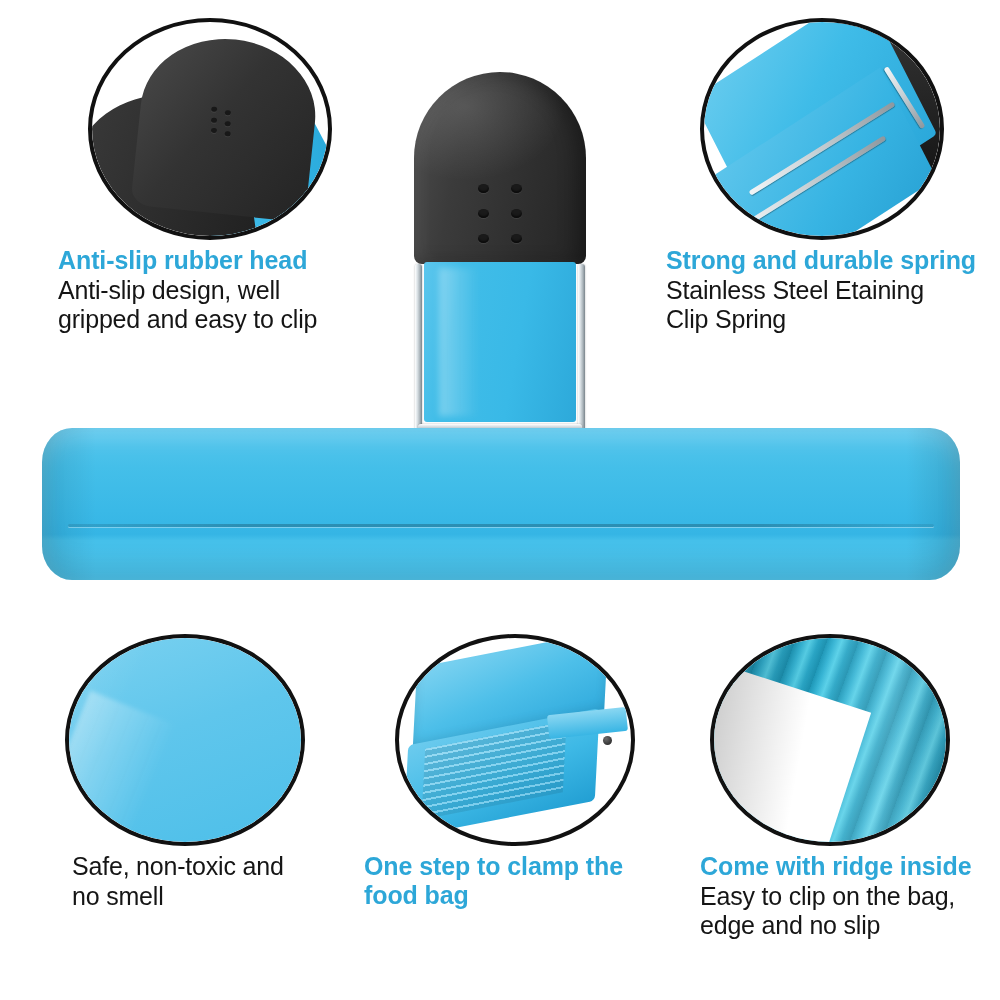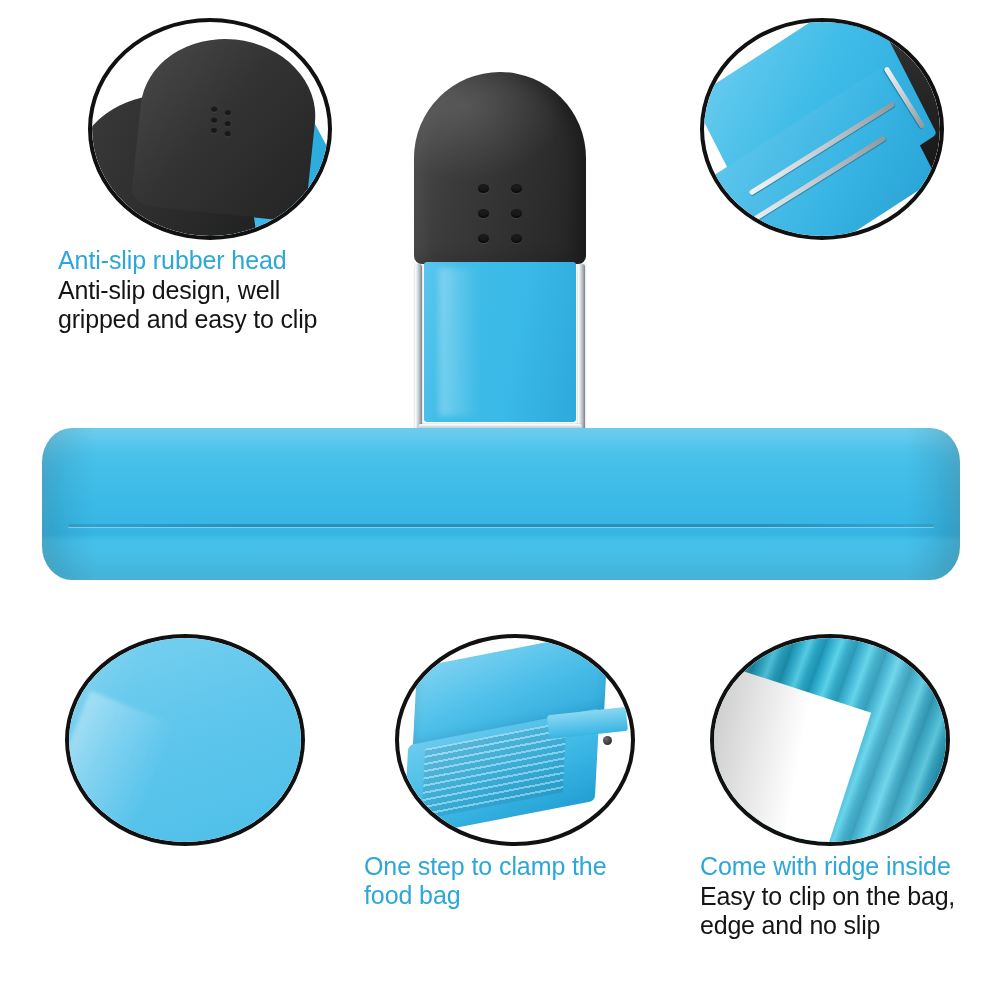--- a/index.html
+++ b/index.html
@@ -292,21 +292,21 @@
   .clip-bar-capL, .clip-bar-capR {
     position: absolute; top: 0; height: 100%; width: 54px;
   }
   .clip-bar-capL { left: 0;  background: linear-gradient(90deg, rgba(0,0,0,.10), rgba(0,0,0,0)); border-radius: 30px 0 0 30px / 34px 0 0 34px; }
   .clip-bar-capR { right: 0; background: linear-gradient(270deg, rgba(0,0,0,.12), rgba(0,0,0,0)); border-radius: 0 30px 30px 0 / 0 34px 34px 0; }
 
   
   .caption { position: absolute; }
   .caption .title {
     color: #2da7d8;
-    font-weight: normal;
+    font-weight: bold;
     font-size: 25px;
     line-height: 1.14;
     letter-spacing: -0.1px;
     margin: 0 0 1px 0;
     white-space: pre-line;
   }
   .caption .desc {
     color: #151515;
     font-size: 25px;
     line-height: 1.18;
@@ -406,22 +406,29 @@
       <div class="ridge-shade"></div>
     </div>
   </div>
 
   <div class="caption" id="caption-rubber-head">
     <p class="title">Anti-slip rubber head</p>
     <p class="desc">Anti-slip design, well
 gripped and easy to clip</p>
   </div>
 
+  <div class="caption" id="caption-spring">
+    <p class="title">Strong and durable spring</p>
+    <p class="desc">Stainless Steel Etaining
+Clip Spring</p>
+  </div>
 
   <div class="caption" id="caption-plastic">
+    <p class="desc">Safe, non-toxic and
+no smell</p>
   </div>
 
   <div class="caption" id="caption-clamp">
     <p class="title">One step to clamp the
 food bag</p>
   </div>
 
   <div class="caption" id="caption-ridge">
     <p class="title">Come with ridge inside</p>
     <p class="desc">Easy to clip on the bag,

